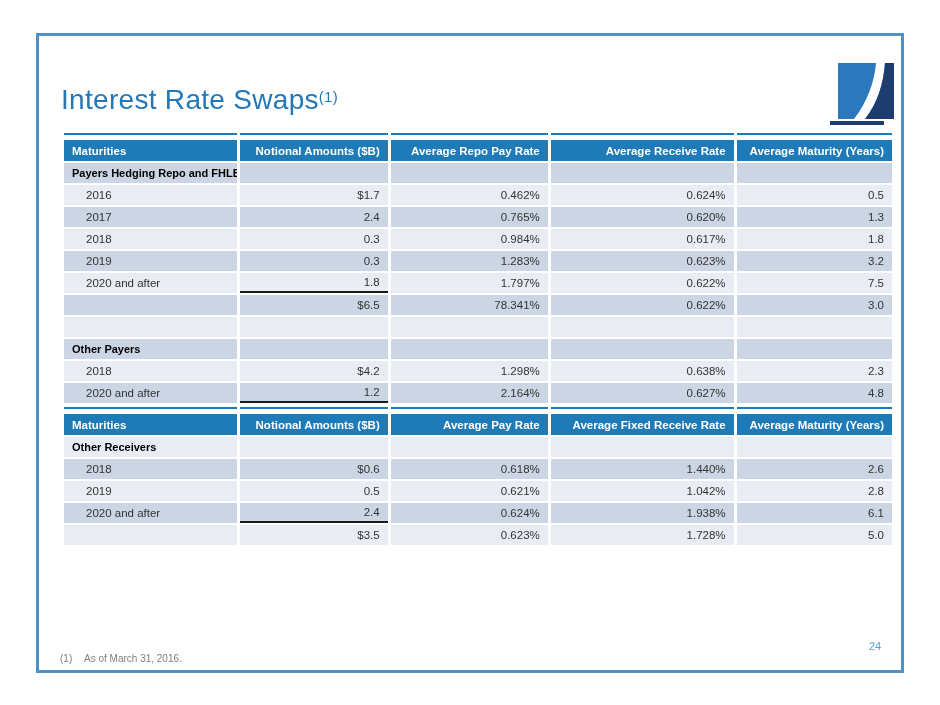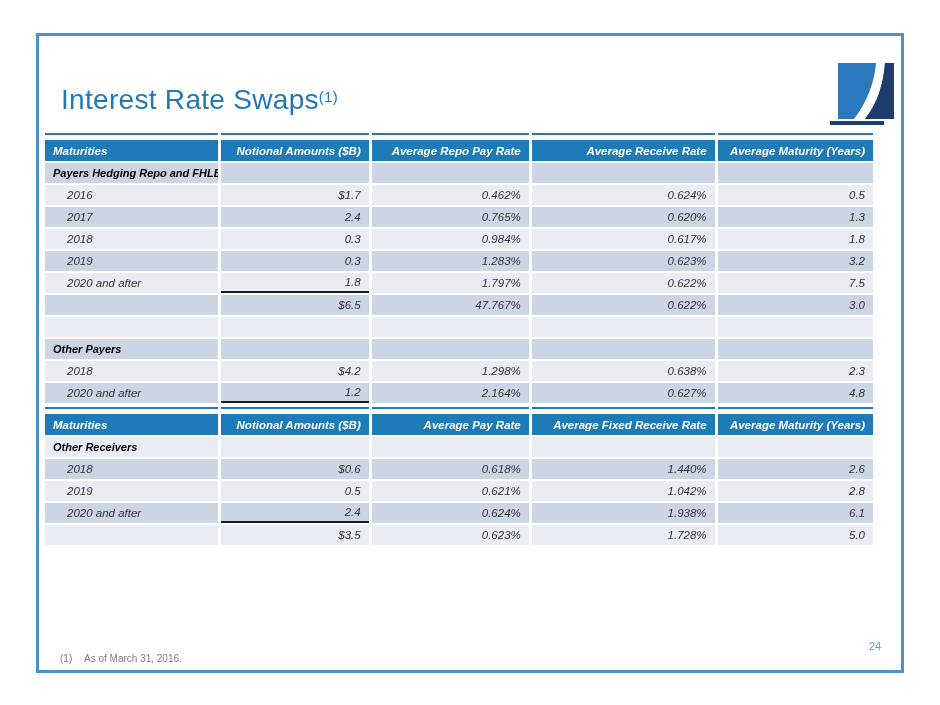--- a/index.html
+++ b/index.html
@@ -16,21 +16,21 @@
     position:absolute; left:61px; top:84px;
     font-size:28px; font-weight:400; color:var(--title-blue,#2478B7);
     letter-spacing:0.3px; white-space:nowrap;
   }
   .title sup { font-size:15px; vertical-align:7px; }
   .logo { position:absolute; left:838px; top:63px; width:56px; height:56px; }
   .logo-bar {
     position:absolute; left:-8px; top:58px; width:54px; height:4px;
     background:var(--logo-navy,#1E3C6E);
   }
-  .tables { position:absolute; left:45px; top:131px; width:834px;font-style:italic; }
+  .tables { position:absolute; left:64px; top:131px; width:834px; }
   table {
     border-collapse:separate; border-spacing:3px 2px; table-layout:fixed;
     width:834px; margin-left:-3px;
   }
   th {
     height:28px; padding:7px 8px 0 8px; vertical-align:middle;
     font-size:11.5px; font-weight:700; color:#ffffff; white-space:nowrap;
     background:linear-gradient(to bottom,
       var(--header-blue,#1E7BB8) 0, var(--header-blue,#1E7BB8) 2px,
       #ffffff 2px, #ffffff 7px,
@@ -130,21 +130,21 @@
         <tr class="data light">
           <td class="left">2020 and after</td>
           <td class="right rule">1.8</td>
           <td class="right">1.797%</td>
           <td class="right">0.622%</td>
           <td class="right">7.5</td>
         </tr>
         <tr class="total dark">
           <td class="left"></td>
           <td class="right">$6.5</td>
-          <td class="right">47.767%</td>
+          <td class="right">78.341%</td>
           <td class="right">0.622%</td>
           <td class="right">3.0</td>
         </tr>
         <tr class="empty light">
           <td class="left"></td>
           <td class="right"></td>
           <td class="right"></td>
           <td class="right"></td>
           <td class="right"></td>
         </tr>

